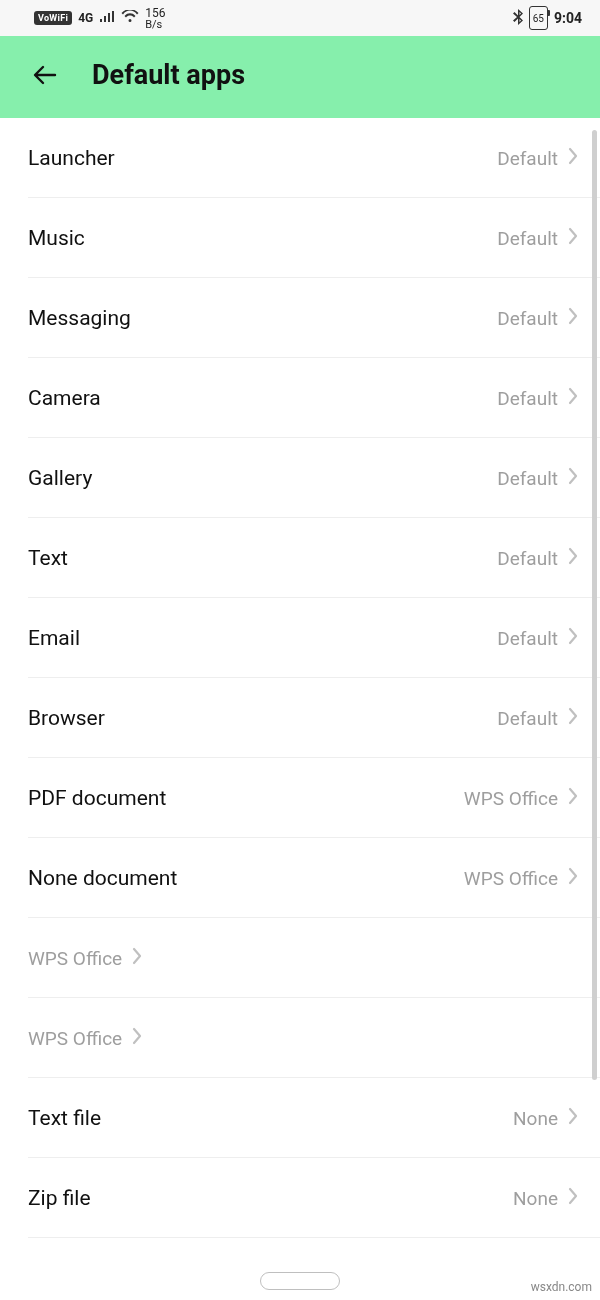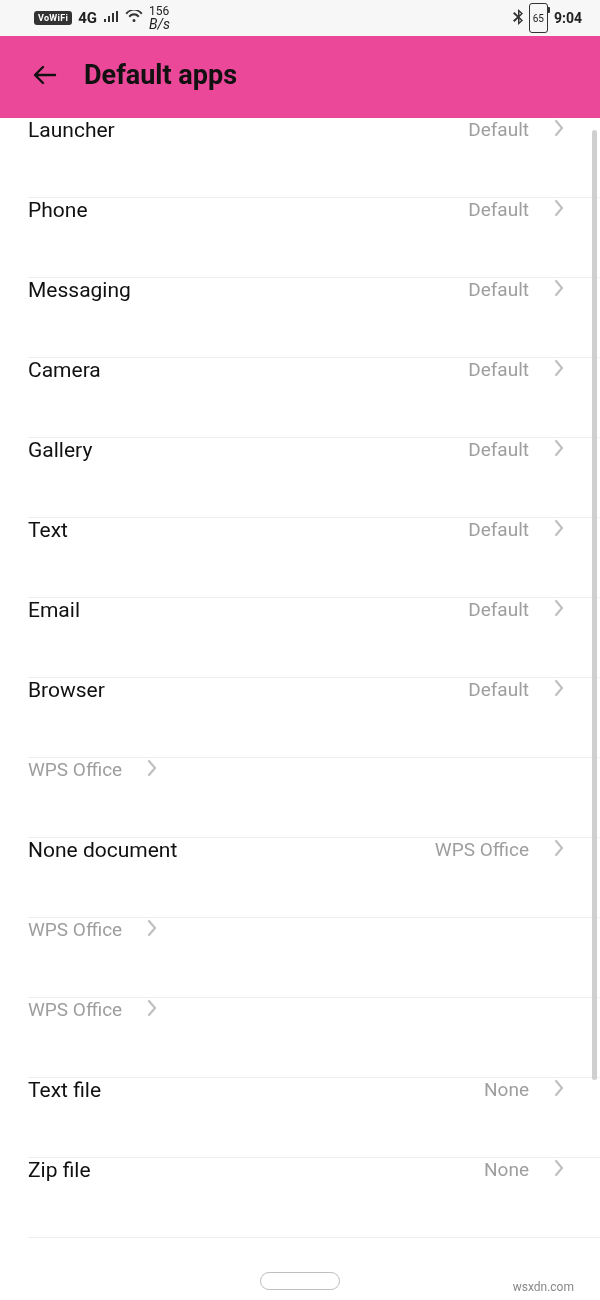--- a/index.html
+++ b/index.html
@@ -25,97 +25,97 @@
     .status-right { display: flex; align-items: center; gap: 6px; }
     .vowifi-badge {
       background: #333;
       color: #fff;
       font-size: 9px;
       font-weight: bold;
       padding: 2px 4px;
       border-radius: 3px;
       letter-spacing: 0.3px;
     }
-    .icon-4g { font-size: 15px; font-weight: bold; }
+    .icon-4g { font-size: 12px; font-weight: bold; }
     .signal-bars, .wifi-icon { display: inline-block; }
     .data-rate { font-size: 11px; line-height: 1; }
     .data-rate .num { font-size: 12px; }
-    .data-rate .unit { font-size: 14px; display:block;font-style:italic; }
+    .data-rate .unit { font-size: 11px; display:block; }
     .battery-box {
       border: 1.2px solid #333;
       border-radius: 3px;
       font-size: 10px;
       padding: 0 3px;
       display: inline-flex;
       align-items: center;
-      height: 30px;
+      height: 24px;
       position: relative;
     }
     .battery-box::after {
       content: "";
       position: absolute;
       right: -3px;
       top: 3px;
       width: 2px;
       height: 6px;
       background: #333;
       border-radius: 0 1px 1px 0;
     }
     .clock { font-size: 14px; font-weight: bold; }
     .header {
       display: flex;
       align-items: center;
       padding: 22px 22px 26px 28px;
-      background: #ec4899;
-      gap: 22px;
+      background: #86efac;
+      gap: 30px;
     }
     .back-arrow {
       width: 34px;
       height: 34px;
       display: flex;
       align-items: center;
       justify-content: center;
       cursor: pointer;
     }
     .title {
       font-size: 27px;
       font-weight: 700;
       color: #111;
     }
     .list {
       background: #fff;
       padding: 0 0 0 0;
     }
     .row {
       display: flex;
-      align-items: flex-start;
+      align-items: center;
       justify-content: space-between;
       height: 80px;
       padding-left: 28px;
-      padding-right: 36px;
+      padding-right: 22px;
       cursor: pointer;
       position: relative;
     }
     .row::after {
       content: "";
       position: absolute;
       left: 28px;
       right: 0;
       bottom: 0;
       height: 1px;
       background: #eee;
     }
     .row-label {
       font-size: 21px;
       color: #111;
     }
     .row-right {
       display: flex;
       align-items: center;
-      gap: 25px;
+      gap: 10px;
     }
     .row-value {
       font-size: 19px;
       color: #9e9e9e;
     }
     .chevron {
       color: #c0c0c0;
     }
     .scrollbar {
       position: absolute;
@@ -132,21 +132,21 @@
       left: 50%;
       transform: translateX(-50%);
       width: 80px;
       height: 18px;
       border: 1.5px solid #bfbfbf;
       border-radius: 12px;
     }
     .watermark {
       position: absolute;
       bottom: 6px;
-      right: 26px;
+      right: 8px;
       font-size: 12px;
       color: #888;
     }
   </style>
 </head>
 <body>
 
 <div class="status-bar">
   <div class="status-left">
     <span class="vowifi-badge">VoWiFi</span>
@@ -190,21 +190,21 @@
     <div class="row">
       <span class="row-label">Launcher</span>
       <span class="row-right">
         <span class="row-value">Default</span>
         <span class="chevron"><svg width="10" height="18" viewBox="0 0 10 18">
             <path d="M2 2l6 7-6 7" stroke="#c0c0c0" stroke-width="2.2" fill="none" stroke-linecap="round" stroke-linejoin="round"></path>
           </svg></span>
       </span>
     </div>
     <div class="row">
-      <span class="row-label">Phone</span>
+      <span class="row-label">Music</span>
       <span class="row-right">
         <span class="row-value">Default</span>
         <span class="chevron"><svg width="10" height="18" viewBox="0 0 10 18">
             <path d="M2 2l6 7-6 7" stroke="#c0c0c0" stroke-width="2.2" fill="none" stroke-linecap="round" stroke-linejoin="round"></path>
           </svg></span>
       </span>
     </div>
     <div class="row">
       <span class="row-label">Messaging</span>
       <span class="row-right">
@@ -253,20 +253,21 @@
     <div class="row">
       <span class="row-label">Browser</span>
       <span class="row-right">
         <span class="row-value">Default</span>
         <span class="chevron"><svg width="10" height="18" viewBox="0 0 10 18">
             <path d="M2 2l6 7-6 7" stroke="#c0c0c0" stroke-width="2.2" fill="none" stroke-linecap="round" stroke-linejoin="round"></path>
           </svg></span>
       </span>
     </div>
     <div class="row">
+      <span class="row-label">PDF document</span>
       <span class="row-right">
         <span class="row-value">WPS Office</span>
         <span class="chevron"><svg width="10" height="18" viewBox="0 0 10 18">
             <path d="M2 2l6 7-6 7" stroke="#c0c0c0" stroke-width="2.2" fill="none" stroke-linecap="round" stroke-linejoin="round"></path>
           </svg></span>
       </span>
     </div>
     <div class="row">
       <span class="row-label">None document</span>
       <span class="row-right">

